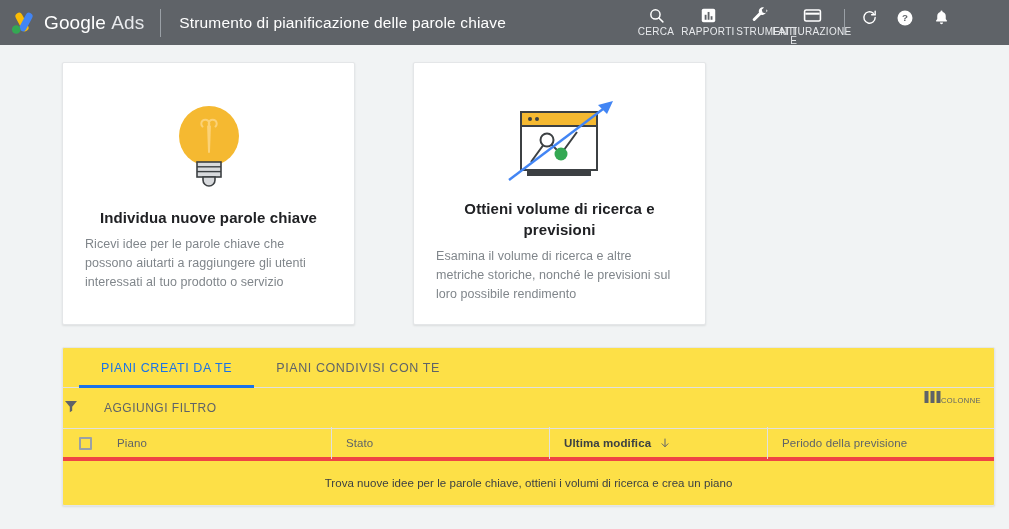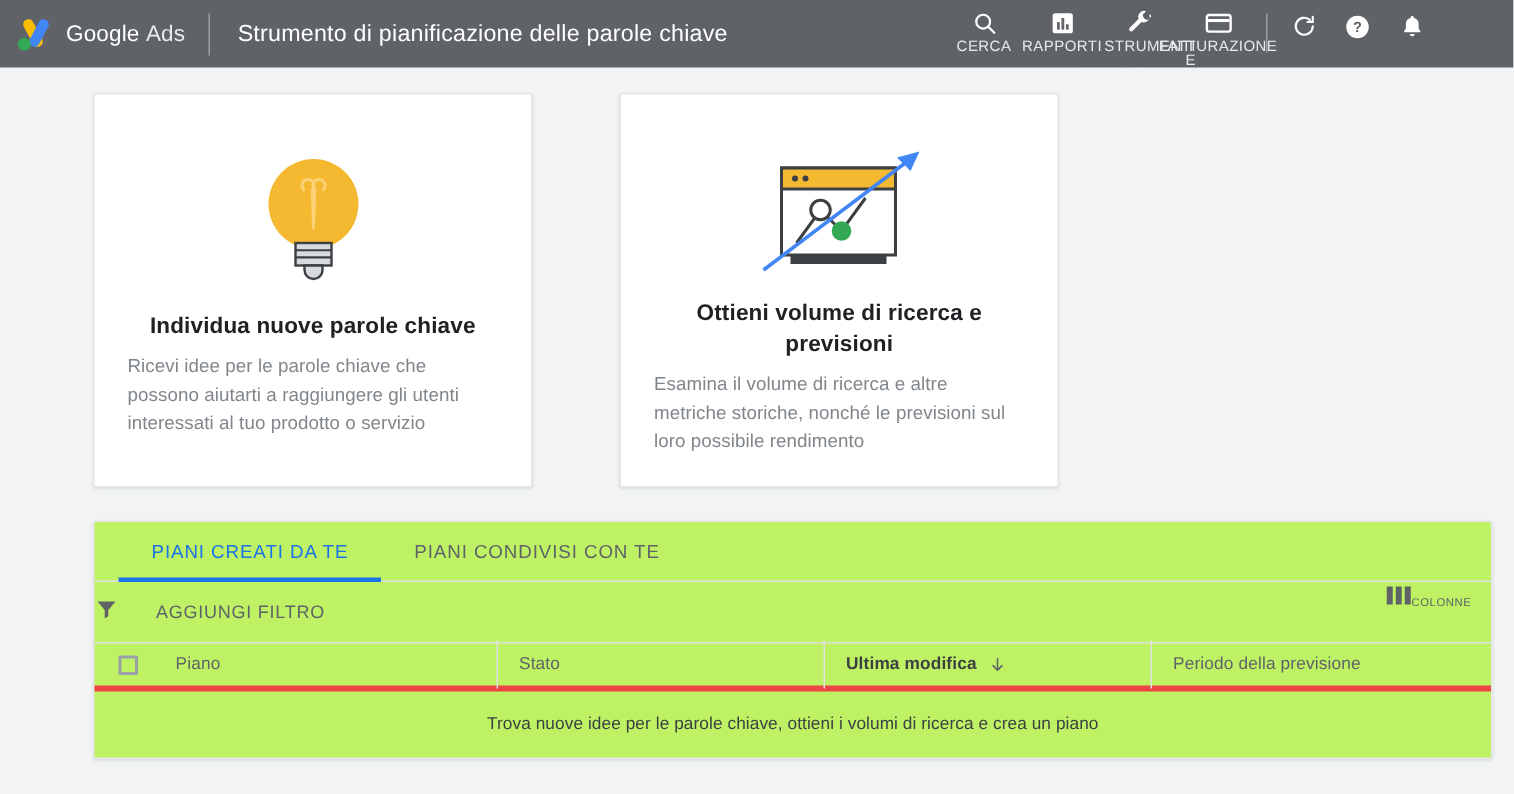--- a/index.html
+++ b/index.html
@@ -35,21 +35,21 @@
   }
 
   .ads-logo {
     width: 30px;
     height: 30px;
     flex: 0 0 30px;
   }
 
   .brand-text {
     margin-left: 6px;
-    font-size: 15px;
+    font-size: 19px;
     color: #ffffff;
     letter-spacing: .1px;
     white-space: nowrap;
   }
   .brand-text .g-bold { font-weight: 500; }
   .brand-text .g-light { font-weight: 300; color: #e8eaed; }
 
   .brand-divider {
     width: 1px;
     height: 28px;
@@ -172,21 +172,21 @@
     margin-top: 7px;
     letter-spacing: .05px;
   }
 
   
   .plans-panel {
     position: absolute;
     left: 62px;
     top: 302px;
     width: 933px;
-    background: #bef264;
+    background: #fde047;
     border: 1px solid #e4e6e8;
     border-radius: 2px;
     box-shadow: 0 1px 2px rgba(60,64,67,.12);
   }
 
   .tabs {
     display: flex;
     height: 40px;
     border-bottom: 1px solid #e0e0e0;
     padding-left: 16px;

